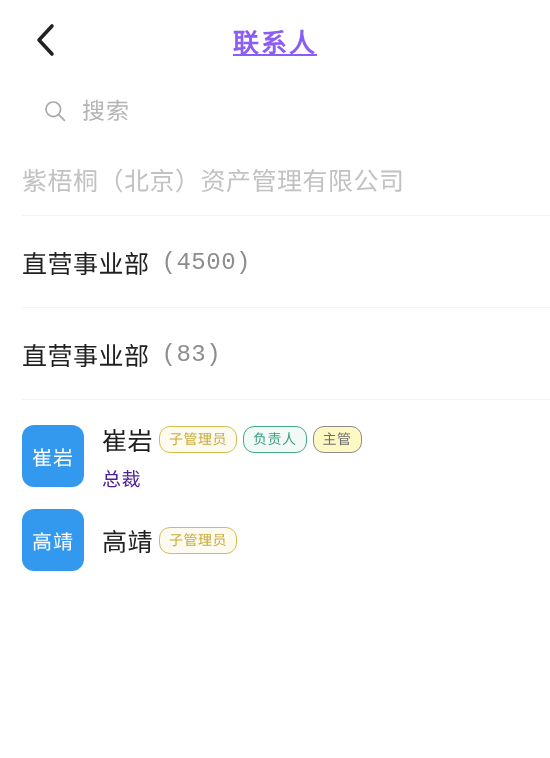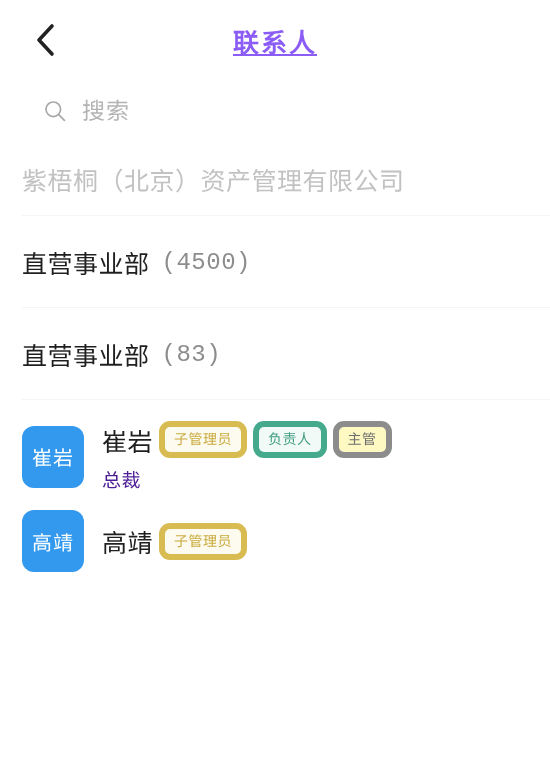--- a/index.html
+++ b/index.html
@@ -168,21 +168,21 @@
   .tags {
     display: flex;
     align-items: center;
     margin-left: 6px;
   }
   .tag {
     font-size: 14px;
     line-height: 1;
     padding: 5px 9px 6px;
     border-radius: 11px;
-    border: 6px solid #0f172a;
+    border: 1px solid #0f172a;
     margin-right: 6px;
     white-space: nowrap;
     letter-spacing: 0.5px;
   }
   .tag-gold {
     border-color: #d8bc52;
     color: #c9ab3f;
     background: #fdfbef;
   }
   .tag-green {

